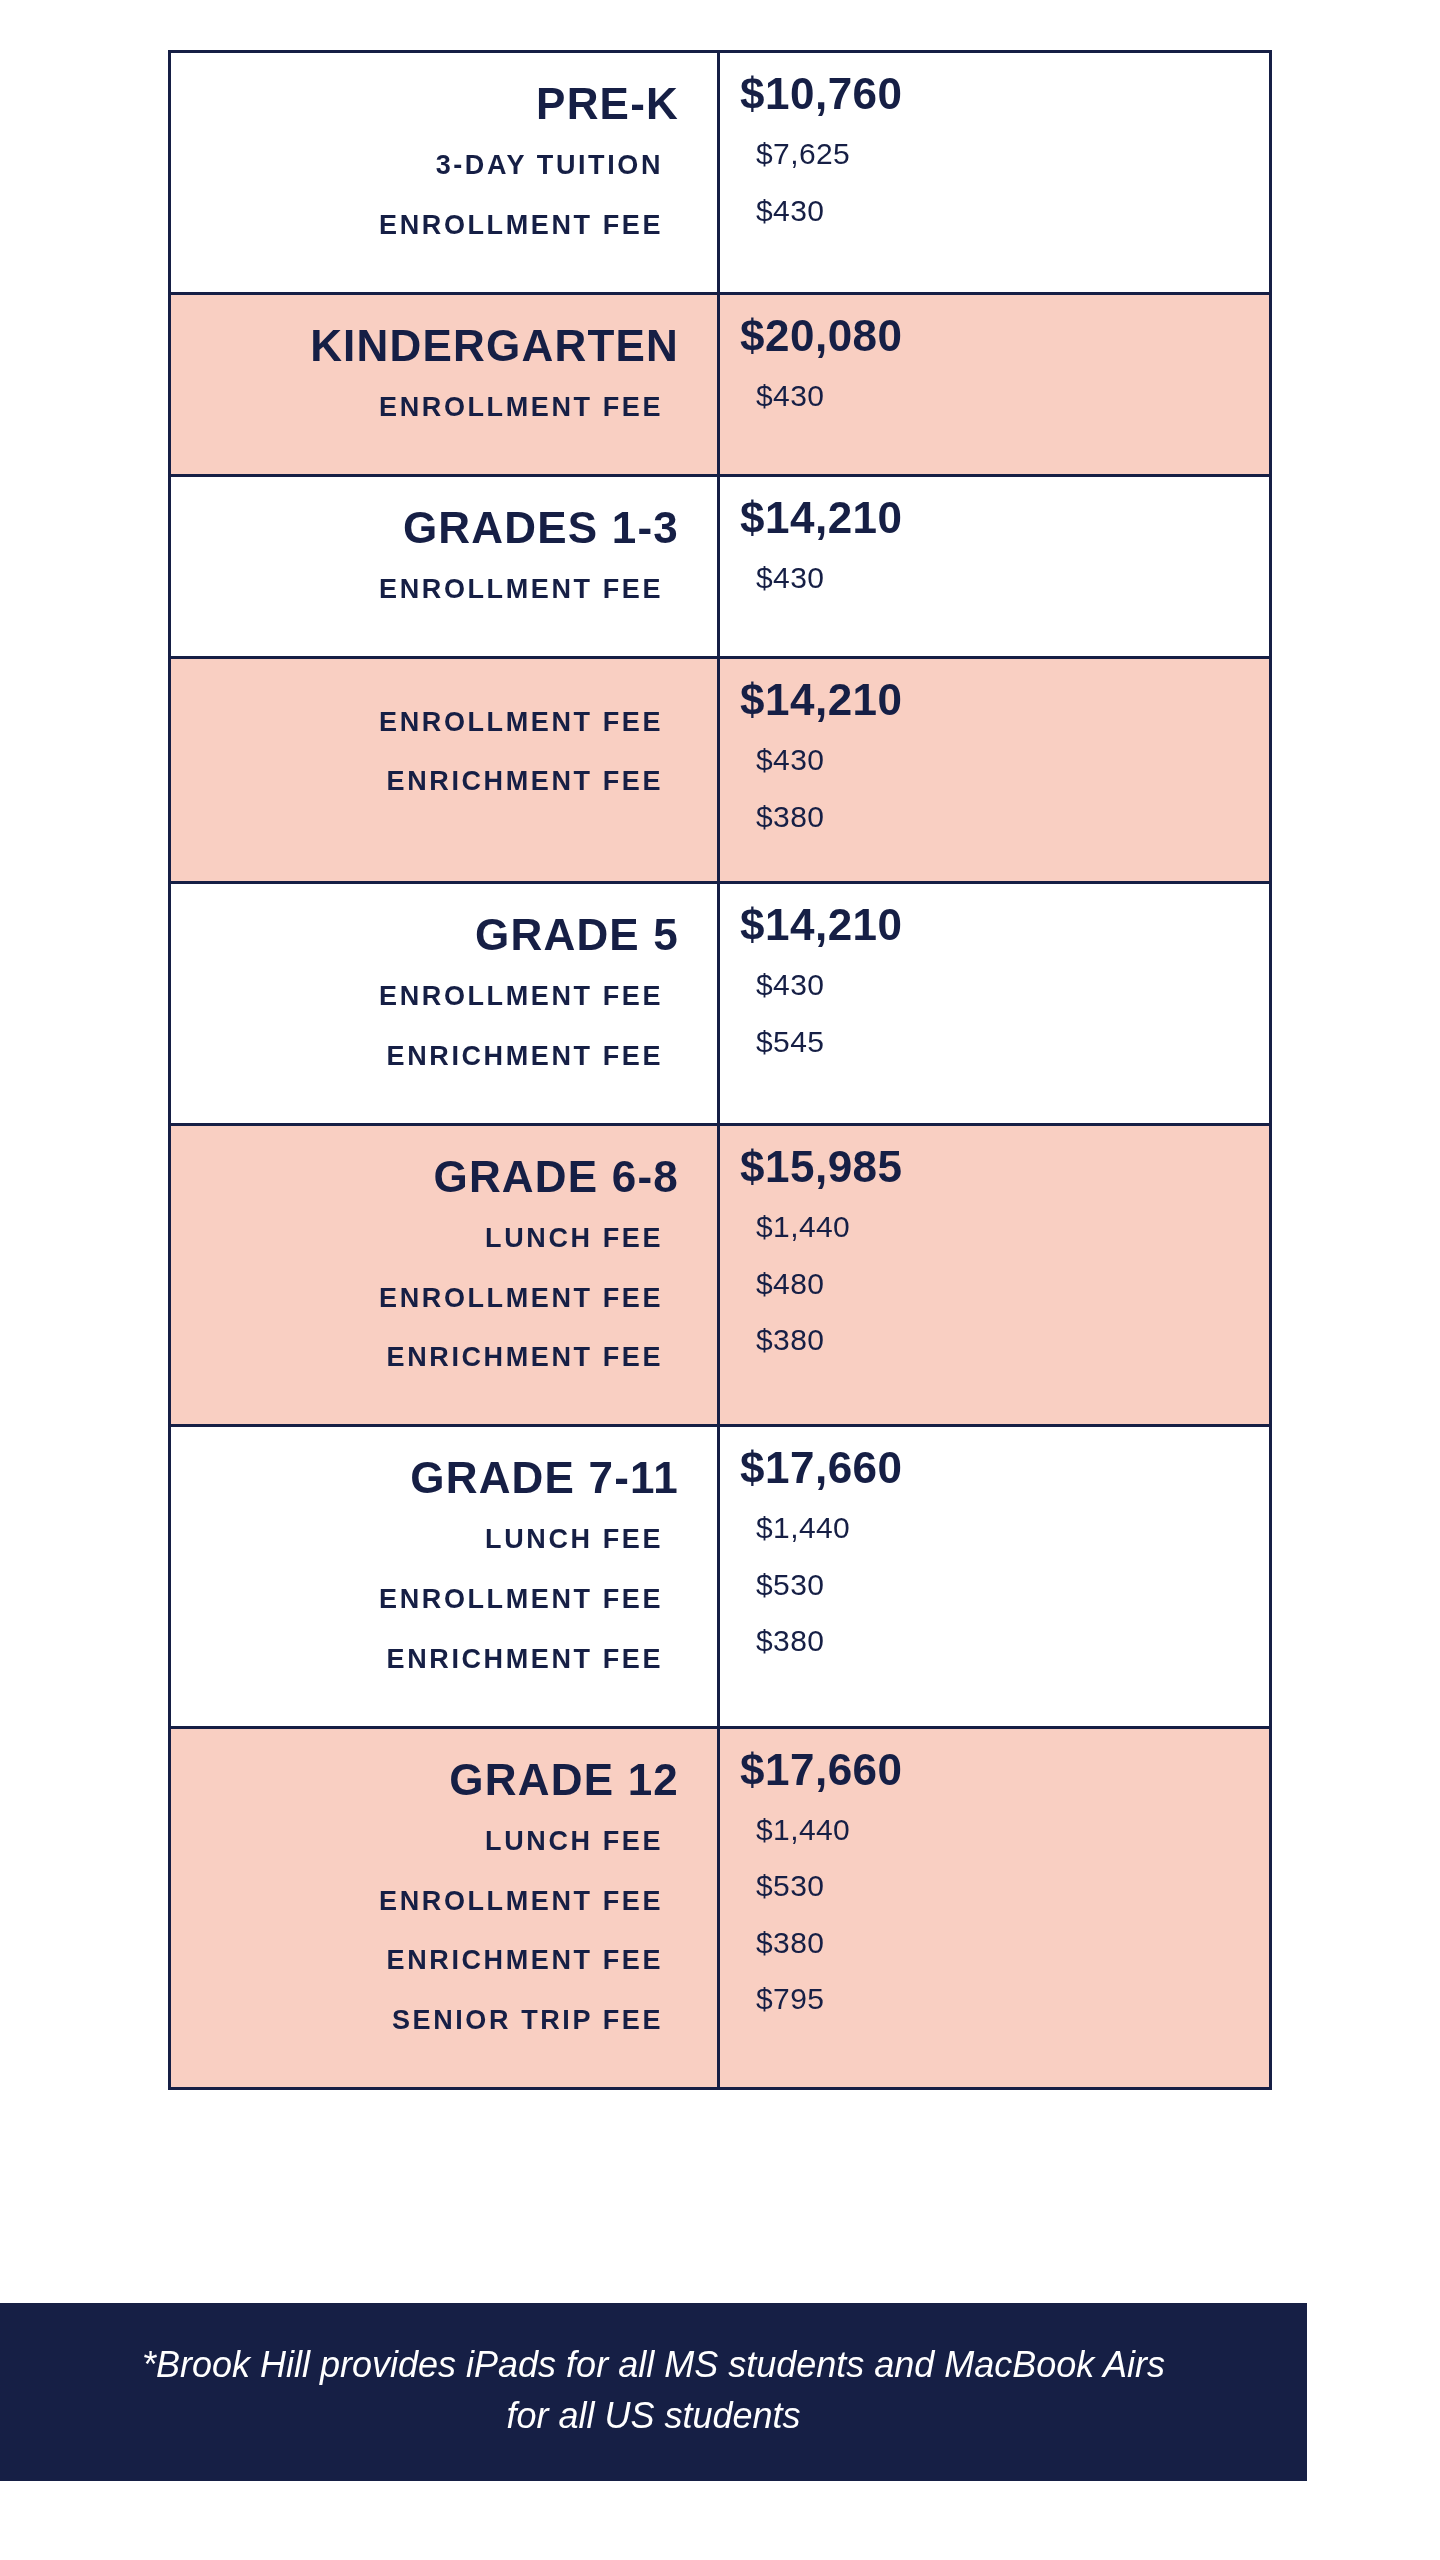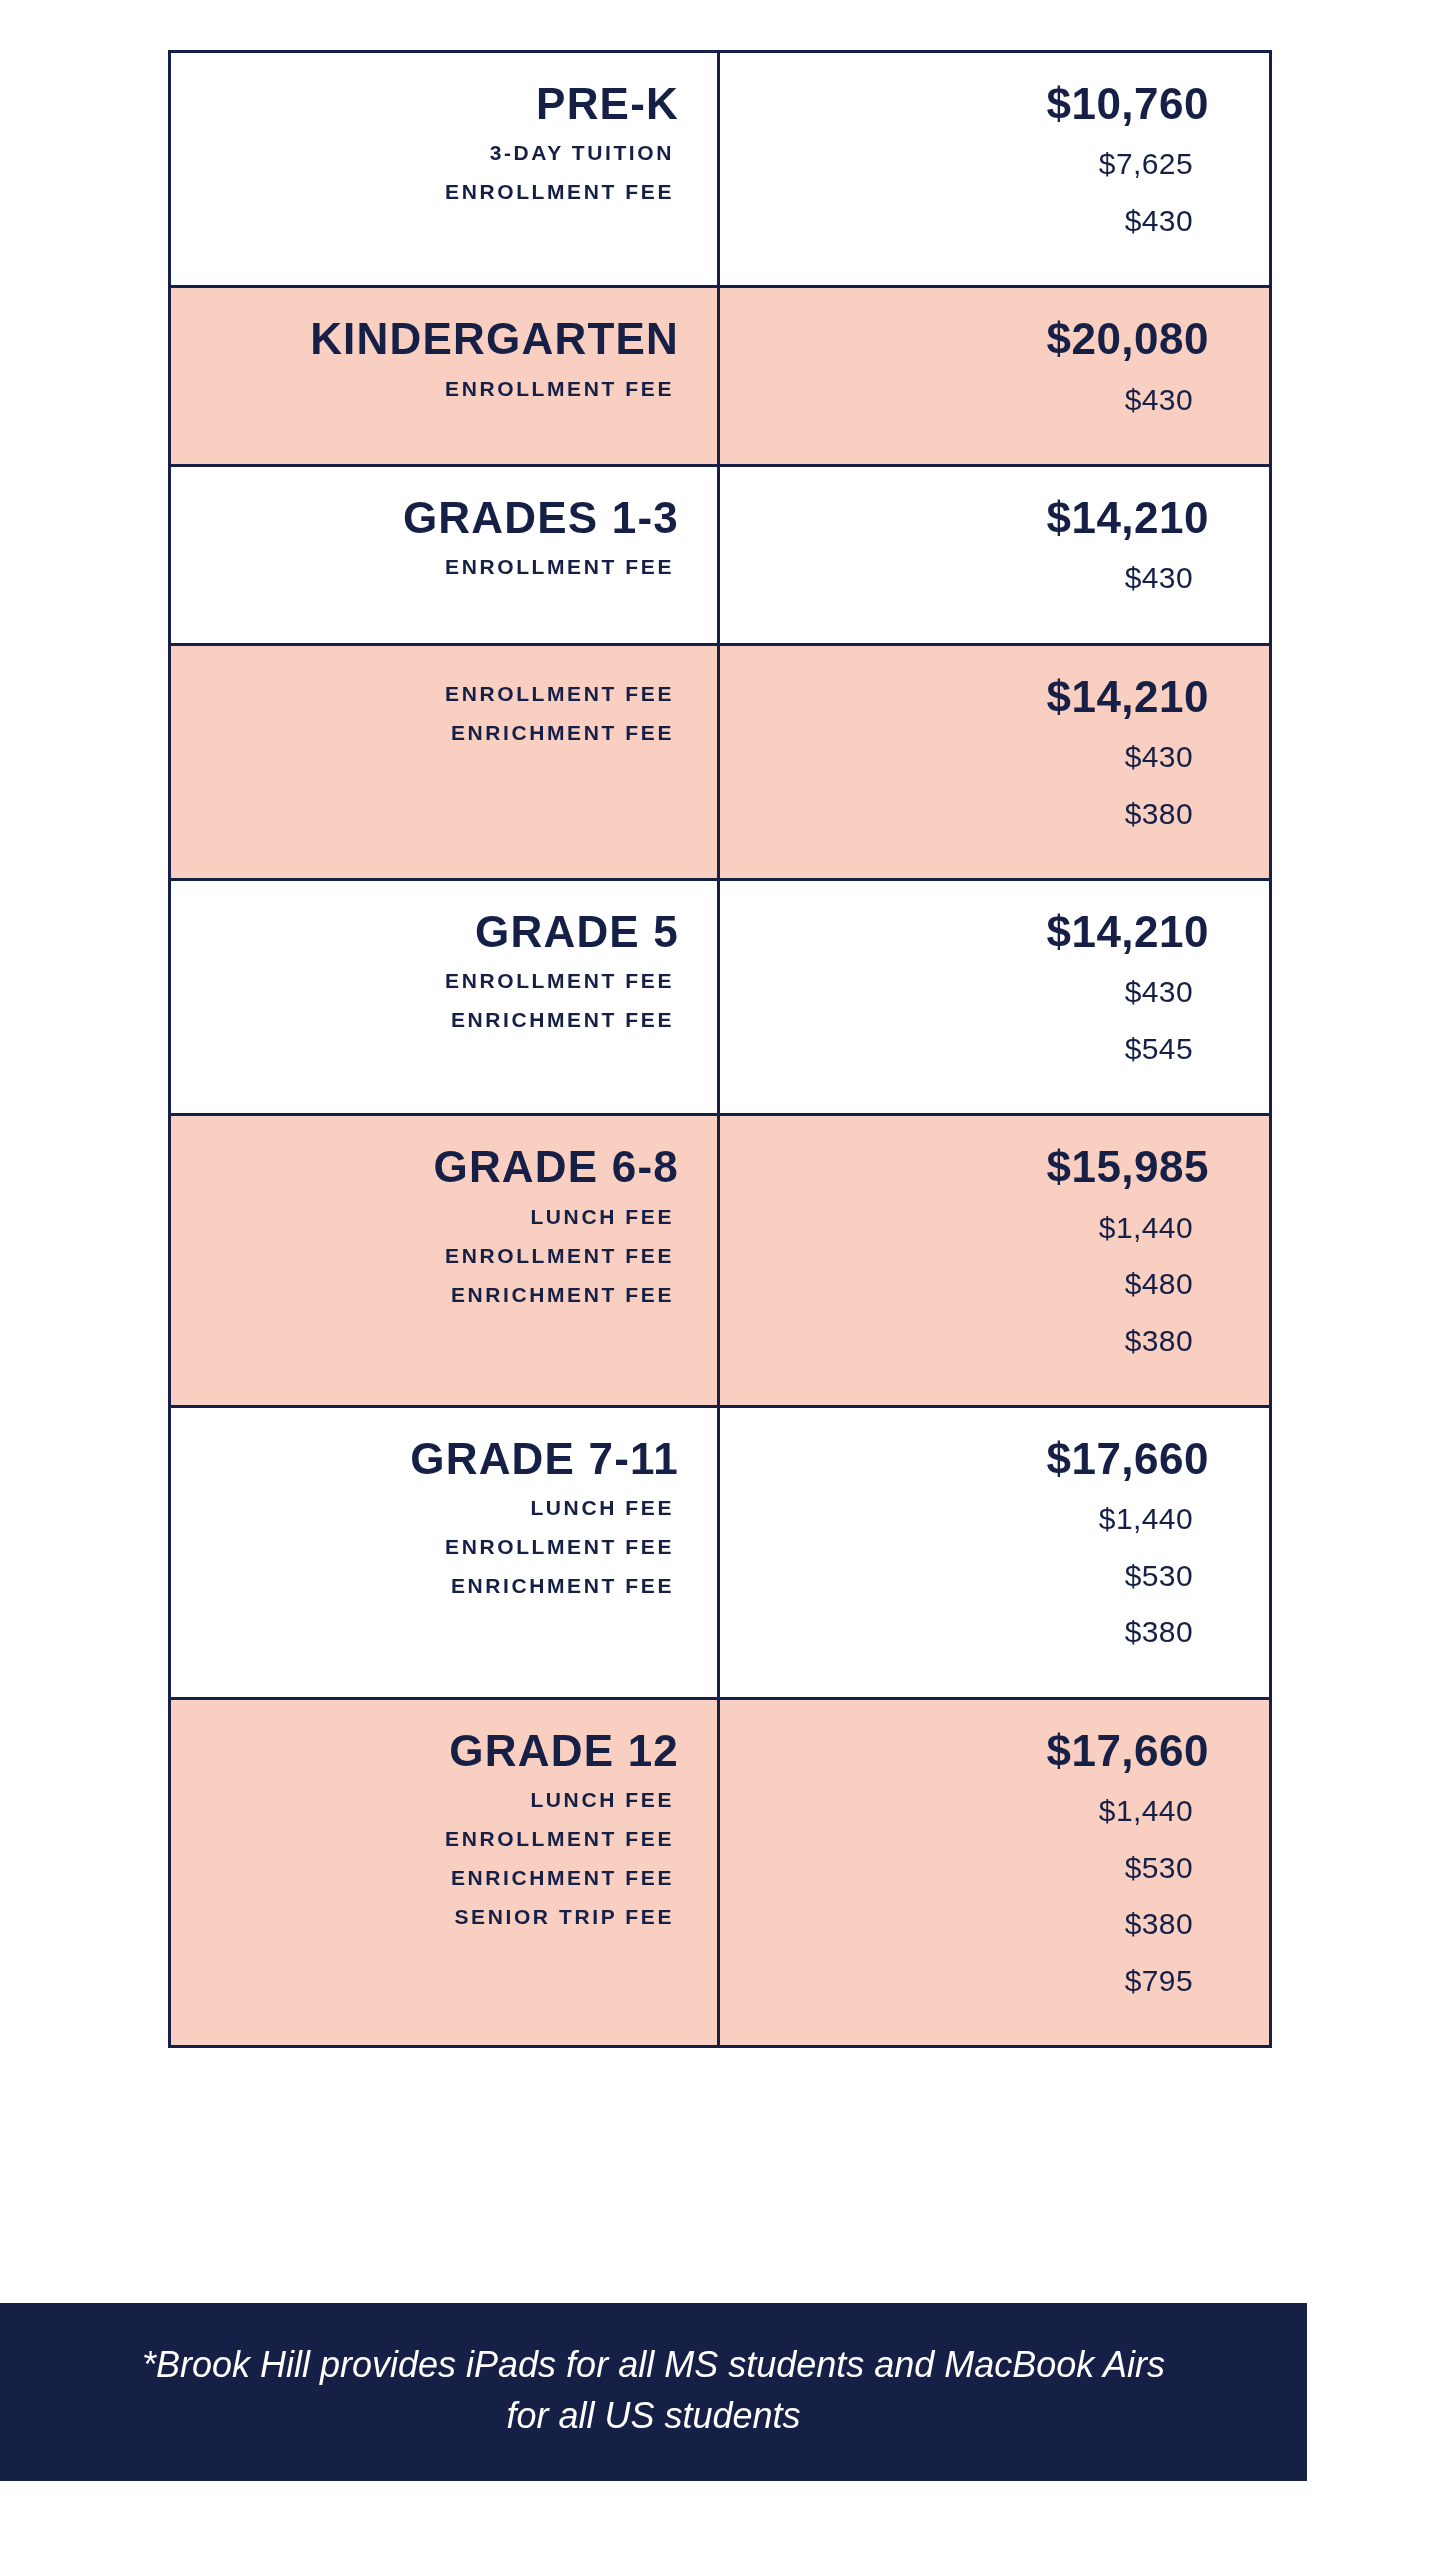--- a/index.html
+++ b/index.html
@@ -49,46 +49,46 @@
   .col-left {
     width: 50%;
     box-sizing: border-box;
     border-right: 3px solid #161f45;
     padding: 26px 38px 28px 20px;
     text-align: right;
   }
   .col-right {
     width: 50%;
     box-sizing: border-box;
-    padding: 26px 60px 28px 20px;
-    text-align: right;
+    padding: 16px 60px 28px 20px;
+    text-align: left;
   }
   .tier-name {
     font-size: 44px;
     font-weight: bold;
     letter-spacing: 1.2px;
     line-height: 1.12;
     color: #161f45;
     margin: 0 0 8px 0;
   }
   .tier-amount {
     font-size: 44px;
     font-weight: bold;
     letter-spacing: 0.5px;
     line-height: 1.12;
     color: #161f45;
     margin: 0 0 8px 0;
   }
   .fee-label {
-    font-size: 21px;
+    font-size: 27px;
     font-weight: bold;
     letter-spacing: 2.6px;
     line-height: 1.62;
     color: #161f45;
-    margin: 5px;
+    margin: 16px;
   }
   .fee-value {
     font-size: 30px;
     font-weight: normal;
     letter-spacing: 0.4px;
     line-height: 1.35;
     color: #161f45;
     margin: 16px;
   }
   .footnote {

